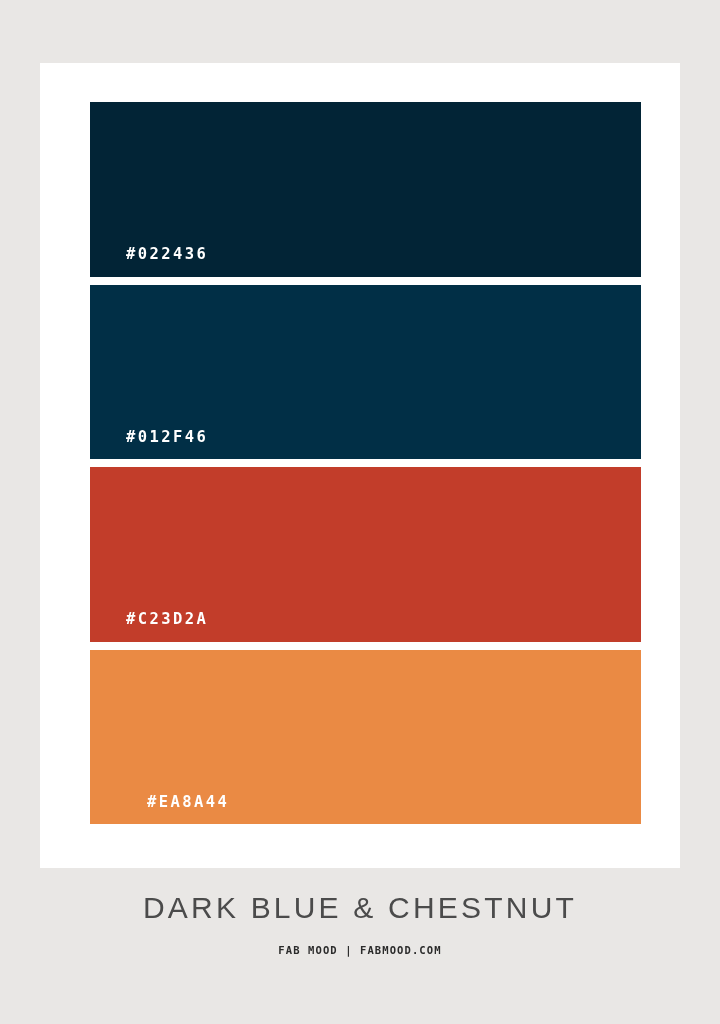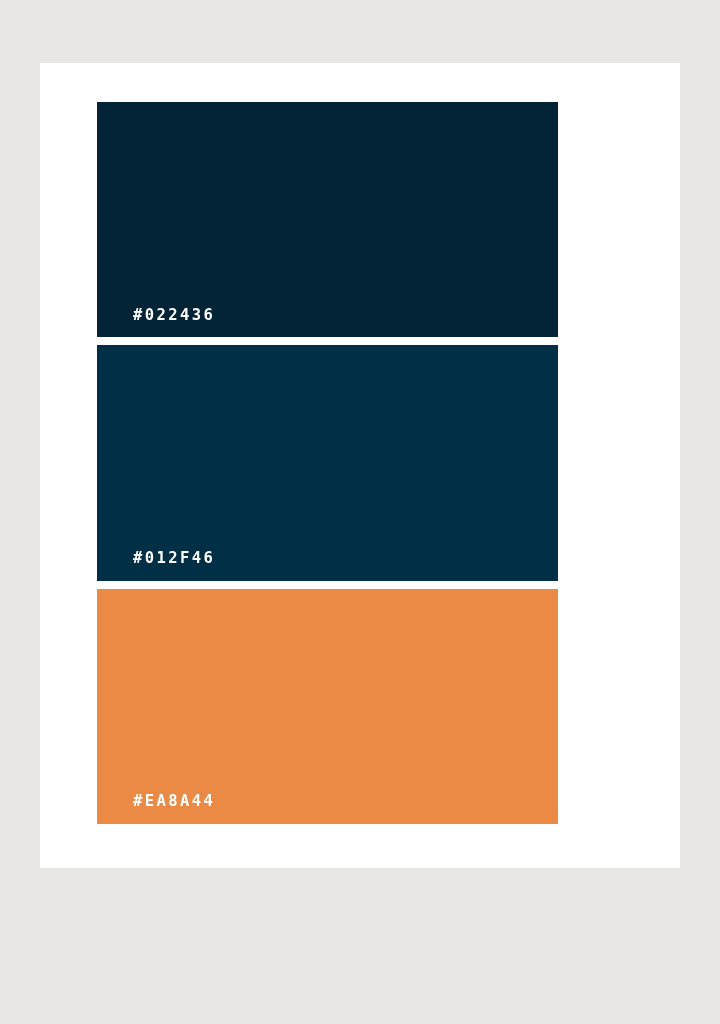--- a/index.html
+++ b/index.html
@@ -28,23 +28,23 @@
     left: 40px;
     top: 63px;
     width: 640px;
     height: 805px;
     background: #ffffff;
     box-sizing: border-box;
   }
 
   .swatch-stack {
     position: absolute;
-    left: 57px;
+    left: 50px;
     top: 39px;
-    width: 461px;
+    width: 551px;
     height: 722px;
     display: flex;
     flex-direction: column;
     gap: 8px;
     box-sizing: border-box;
   }
 
   .swatch {
     position: relative;
     flex: 1 1 0;
@@ -104,23 +104,30 @@
 
       <div class="swatch" style="background-color: rgb(2, 36, 54);">
         <span class="swatch-label">#022436</span>
       </div>
 
       <div class="swatch" style="background-color: rgb(1, 47, 70);">
         <span class="swatch-label">#012F46</span>
       </div>
 
 
+      <div class="swatch" style="background-color: rgb(194, 61, 42);">
+        <span class="swatch-label">#C23D2A</span>
+      </div>
 
-      <div class="swatch" style="background-color: rgb(234, 138, 68);">
+      <div class="swatch" style="background-color: rgb(234, 138, 68); padding-left: 21px;">
         <span class="swatch-label">#EA8A44</span>
       </div>
 
 
     </div>
   </div>
 
+  <div class="caption">
+    <div class="caption-title">DARK BLUE &amp; CHESTNUT</div>
+    <div class="caption-credit">FAB MOOD | FABMOOD.COM</div>
+  </div>
 
 </div>
 
 </body></html>

